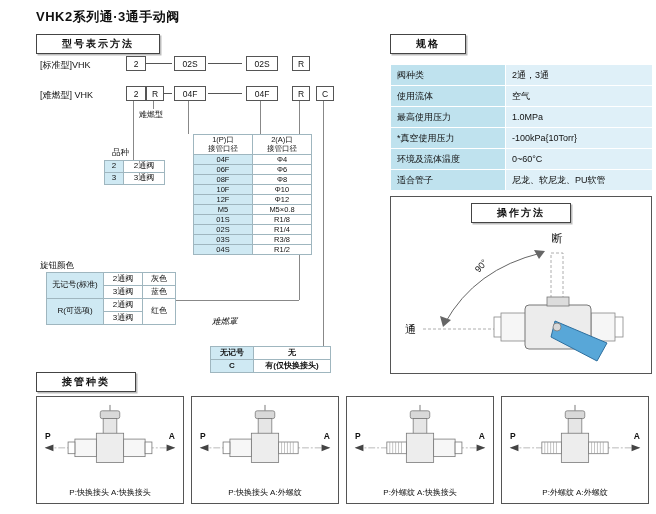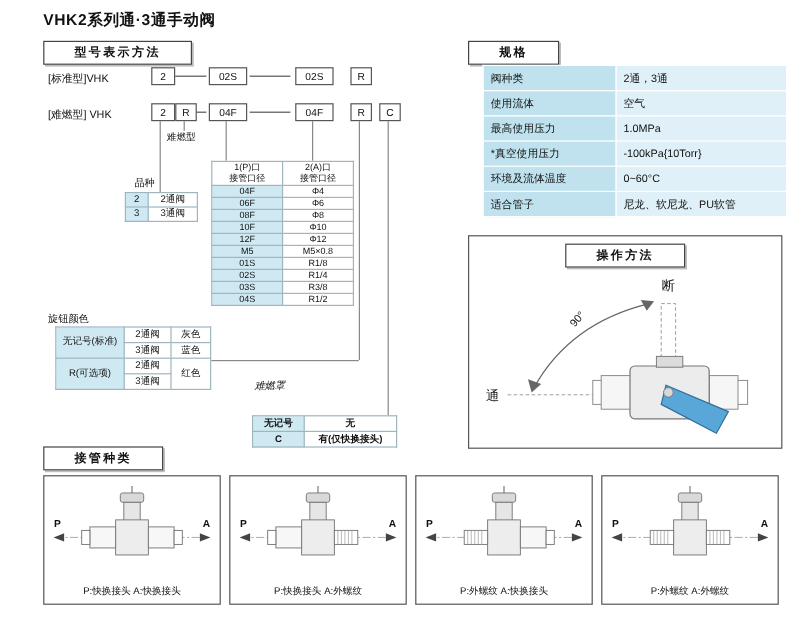--- a/index.html
+++ b/index.html
@@ -81,21 +81,21 @@
       <td class="blue" style="width:12px;">2</td>
       <td style="width:34px;">2通阀</td>
     </tr>
     <tr>
       <td class="blue">3</td>
       <td>3通阀</td>
     </tr>
   </tbody>
     </table>
 
-  <table class="mini port" style="left:176px;top:134px;">
+  <table class="mini port" style="left:193px;top:134px;">
     <tbody>
         <tr>
       <td class="hdr">
         <div>1(P)口</div>
             <div>接管口径</div>
       </td>
       <td class="hdr">
         <div>2(A)口</div>
             <div>接管口径</div>
       </td>
@@ -174,21 +174,21 @@
       <td style="width:70px;">无</td>
     </tr>
     <tr>
       <td class="blue">C</td>
       <td>有(仅快换接头)</td>
     </tr>
   </tbody>
     </table>
 
   <div class="sec-hdr" style="left:390px;top:34px;">规格</div>
-  <table class="spec" style="left:390px;top:54px;margin-left:12px;">
+  <table class="spec" style="left:390px;top:64px;">
     <tbody>
         <tr>
           <td class="k">阀种类</td>
         <td class="v">2通，3通</td>
         </tr>
     <tr>
           <td class="k">使用流体</td>
         <td class="v">空气</td>
         </tr>
     <tr>

